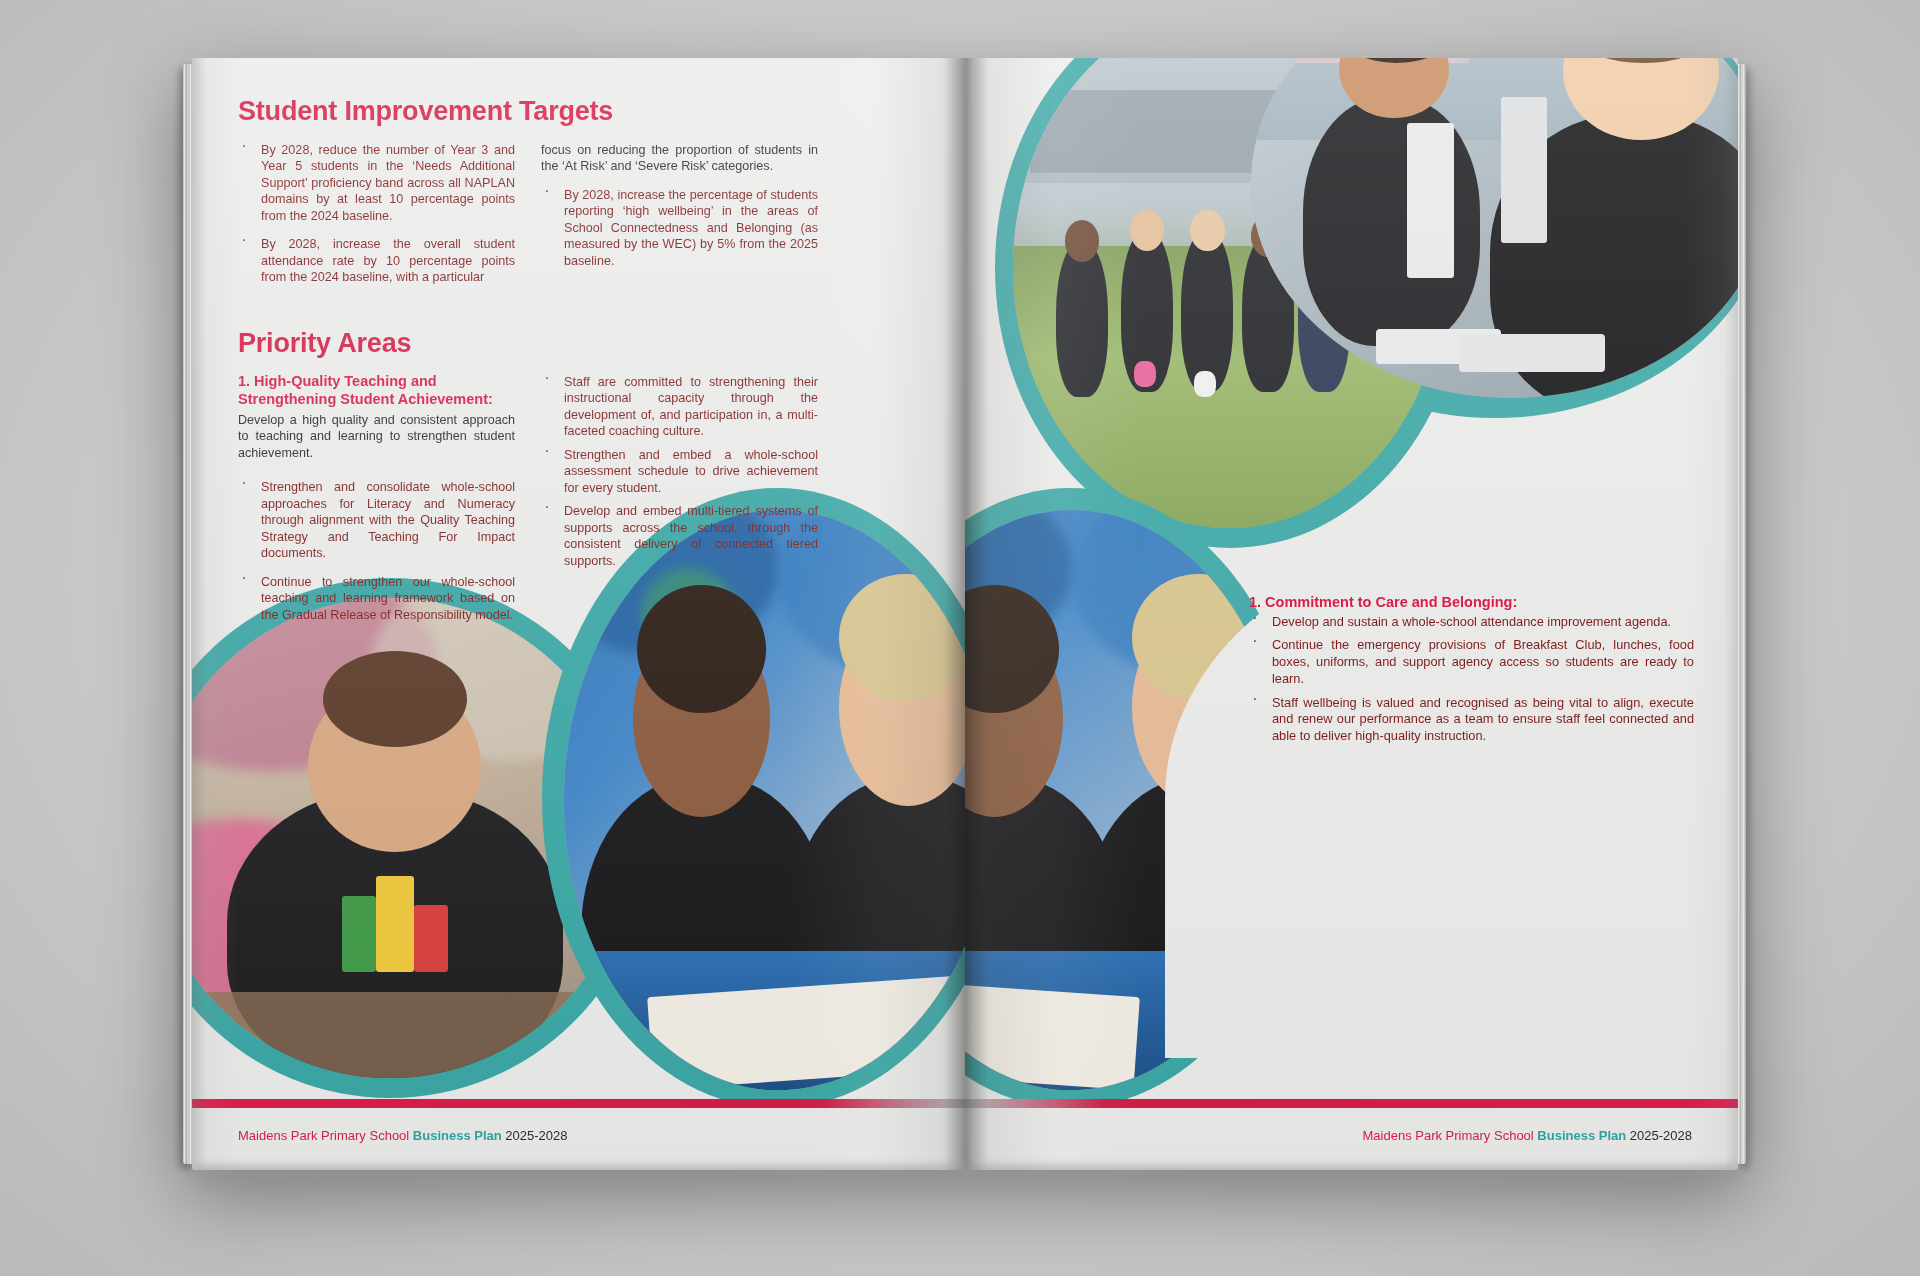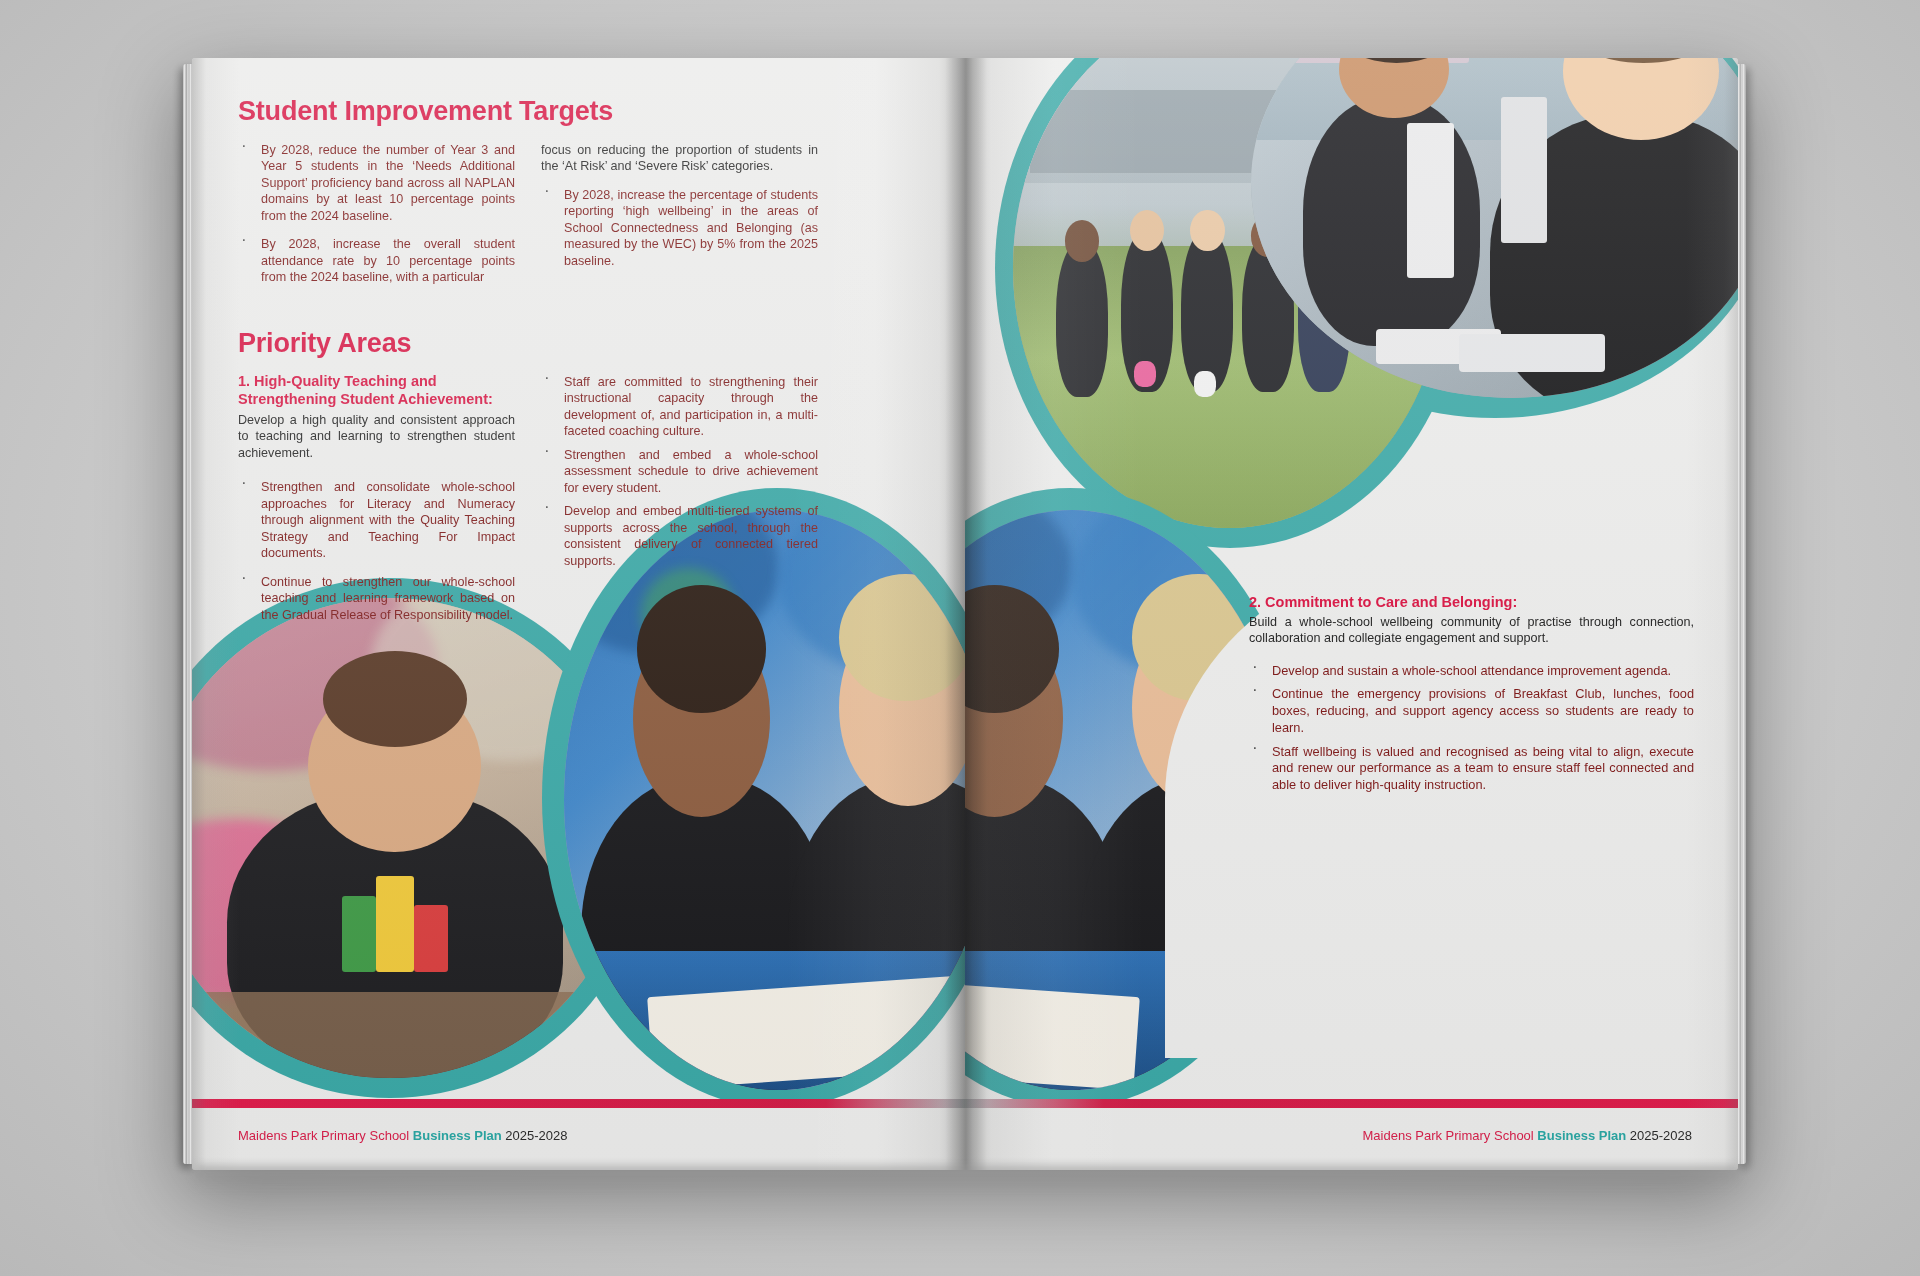--- a/index.html
+++ b/index.html
@@ -337,25 +337,24 @@
         <div class="head" style="left:64%;top:17%;width:32%;height:34%;background:#e8bb95;"></div>
         <div class="head" style="left:64%;top:11%;width:31%;height:22%;background:#d9c58d;"></div>
         <div style="position:absolute;left:0;bottom:0;width:100%;height:24%;background:linear-gradient(to bottom,#2b6fb5,#1d4f86);"></div>
         <div style="position:absolute;left:-10%;bottom:2%;width:75%;height:16%;background:#f3efe6;border-radius:4px;transform:rotate(4deg);"></div>
       </div>
     </div>
 
     <div id="notch"></div>
 
     <div id="rp-content">
-      <h3 class="h3">2. Commitment to Care and Belonging:</h3>
-      <p class="body">Build a whole-school wellbeing community of practise through connection, collaboration and collegiate engagement and support.</p>
+      <h3 class="h3">1. Commitment to Care and Belonging:</h3>
       <ul class="bl tight">
         <li>Develop and sustain a whole-school attendance improvement agenda.</li>
-        <li>Continue the emergency provisions of Breakfast Club, lunches, food boxes, reducing, and support agency access so students are ready to learn.</li>
+        <li>Continue the emergency provisions of Breakfast Club, lunches, food boxes, uniforms, and support agency access so students are ready to learn.</li>
         <li>Staff wellbeing is valued and recognised as being vital to align, execute and renew our performance as a team to ensure staff feel connected and able to deliver high-quality instruction.</li>
       </ul>
     </div>
 
     <div class="footer-rule"></div>
     <div class="footer-txt">
       <span class="f-school">Maidens Park Primary School </span><span class="f-bp">Business Plan </span><span class="f-years">2025-2028</span>
     </div>
   </div>
 

